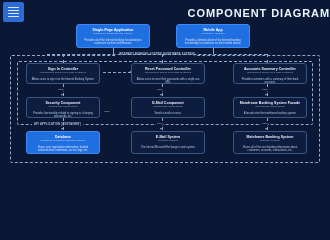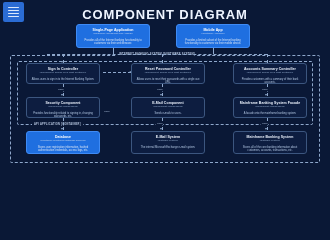--- a/index.html
+++ b/index.html
@@ -27,23 +27,23 @@
     cursor: pointer;
   }
   .menu-btn i {
     display: block; width: 11px; height: 1.6px;
     background: #dbe8fb; border-radius: 1px;
   }
 
   
   .title {
     position: absolute; left: 0; right: 0; top: 7px;
-    text-align: center;
+    text-align: right;
     color: #eef4ff;
-    font-size: 13px;
+    font-size: 11px;
     letter-spacing: 0.9px;
     font-weight: bold;
   }
 
   
   .boundary {
     position: absolute;
     border: 1px dashed #8fa8cc;
     border-radius: 2px;
   }

